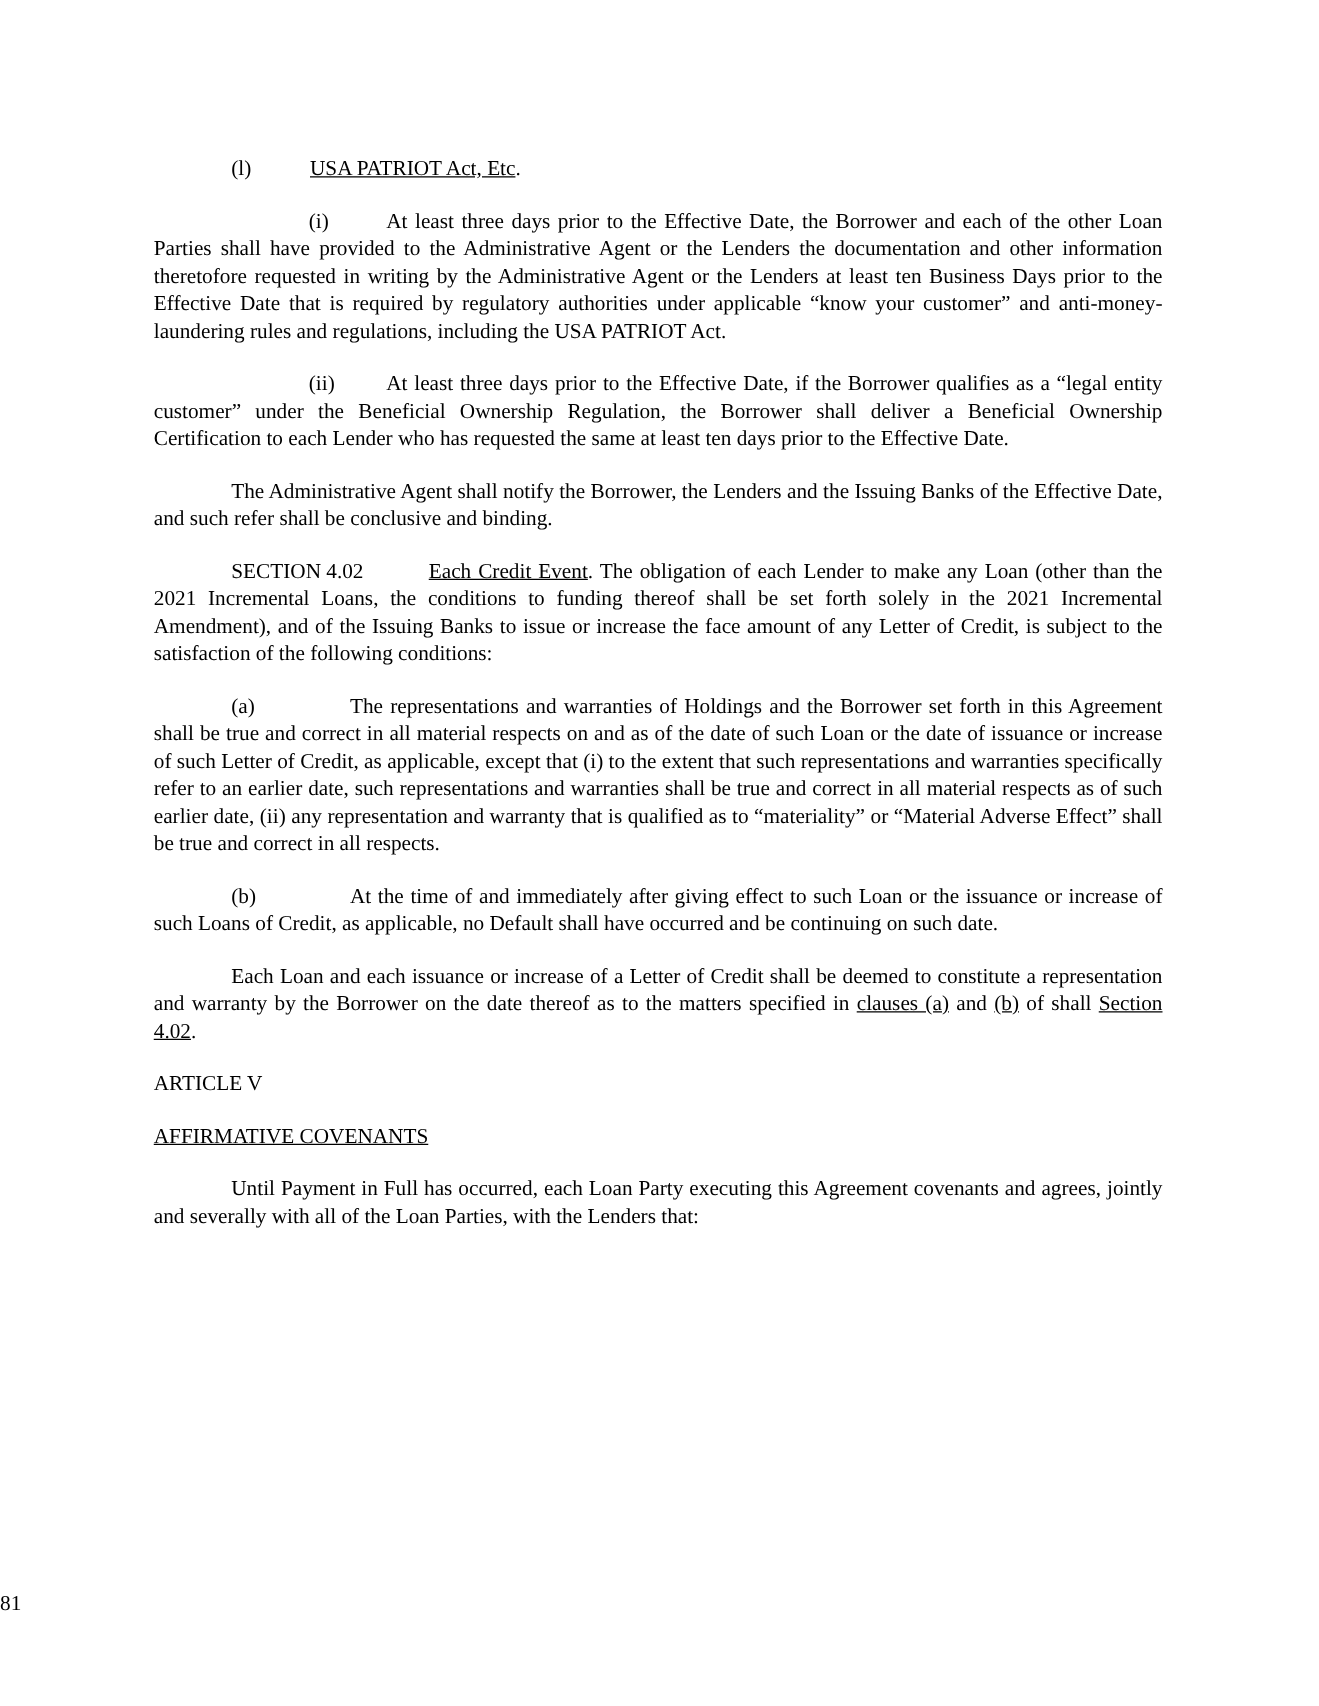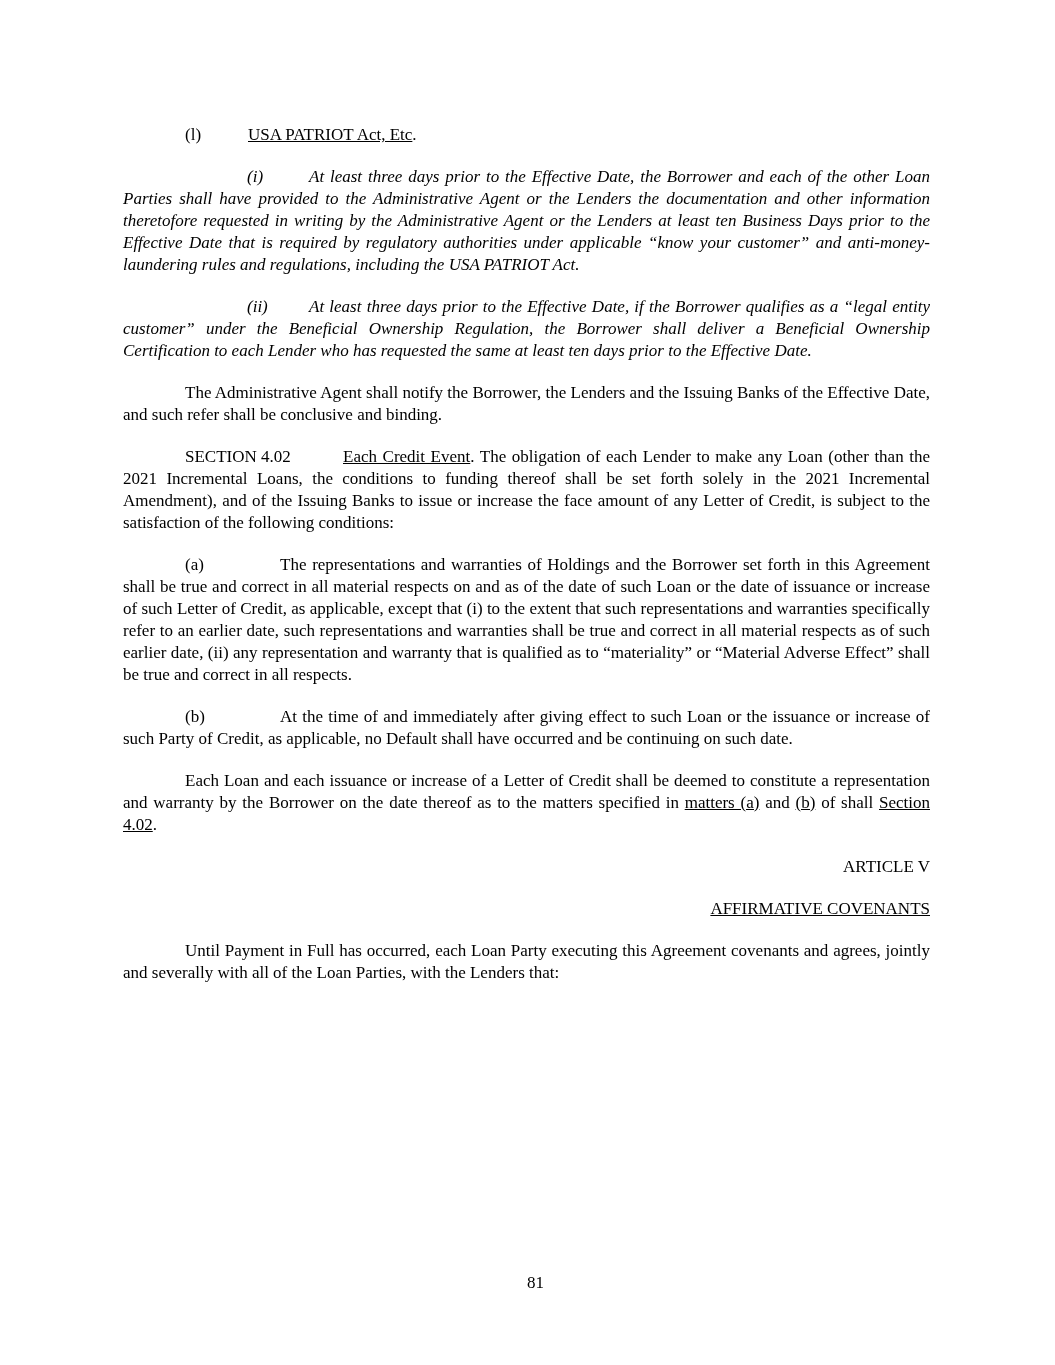--- a/index.html
+++ b/index.html
@@ -26,64 +26,64 @@
     width: 807px;
     text-align: justify;
   }
   .para {
     margin: 20px 0 0 0;
   }
   .para:first-child {
     margin-top: 0;
   }
   .indent1 { text-indent: 62px; }
-  .indent2 { text-indent: 124px; font-style: italic; }
-  .center  { text-align: right; text-indent: 0; }
+  .indent2 { text-indent: 124px; }
+  .center  { text-align: left; text-indent: 0; }
   .lbl {
     display: inline-block;
     text-indent: 0;
     white-space: nowrap;
     vertical-align: baseline;
   }
   .lbl-l    { width: 63px;  }
   .lbl-sub  { width: 62px;  }
   .lbl-abc  { width: 95px;  }
   .lbl-sec  { width: 158px; }
   .u { text-decoration: underline; }
   .pagenum {
     position: absolute;
-    left: 16px;
+    left: 0;
     right: 0;
     top: 1272px;
-    text-align: center;
+    text-align: left;
   }
 </style>
 </head>
 <body>
 
 <div class="page">
   <div class="content">
 
     <p class="para indent1"><span class="lbl lbl-l">(l)</span><span class="u">USA PATRIOT Act, Etc</span><span>.</span></p>
 
     <p class="para indent2"><span class="lbl lbl-sub">(i)</span><span>At least three days prior to the Effective Date, the Borrower and each of the other Loan Parties shall have provided to the Administrative Agent or the Lenders the documentation and other information theretofore requested in writing by the Administrative Agent or the Lenders at least ten Business Days prior to the Effective Date that is required by regulatory authorities under applicable “know your customer” and anti-money-laundering rules and regulations, including the USA PATRIOT Act.</span></p>
 
     <p class="para indent2"><span class="lbl lbl-sub">(ii)</span><span>At least three days prior to the Effective Date, if the Borrower qualifies as a “legal entity customer” under the Beneficial Ownership Regulation, the Borrower shall deliver a Beneficial Ownership Certification to each Lender who has requested the same at least ten days prior to the Effective Date.</span></p>
 
     <p class="para indent1"><span>The Administrative Agent shall notify the Borrower, the Lenders and the Issuing Banks of the Effective Date, and such refer shall be conclusive and binding.</span></p>
 
     <p class="para indent1"><span class="lbl lbl-sec">SECTION 4.02</span><span class="u">Each Credit Event</span><span>. The obligation of each Lender to make any Loan (other than the 2021 Incremental Loans, the conditions to funding thereof shall be set forth solely in the 2021 Incremental Amendment), and of the Issuing Banks to issue or increase the face amount of any Letter of Credit, is subject to the satisfaction of the following conditions:</span></p>
 
     <p class="para indent1"><span class="lbl lbl-abc">(a)</span><span>The representations and warranties of Holdings and the Borrower set forth in this Agreement shall be true and correct in all material respects on and as of the date of such Loan or the date of issuance or increase of such Letter of Credit, as applicable, except that (i) to the extent that such representations and warranties specifically refer to an earlier date, such representations and warranties shall be true and correct in all material respects as of such earlier date, (ii) any representation and warranty that is qualified as to “materiality” or “Material Adverse Effect” shall be true and correct in all respects.</span></p>
 
-    <p class="para indent1"><span class="lbl lbl-abc">(b)</span><span>At the time of and immediately after giving effect to such Loan or the issuance or increase of such Party of Credit, as applicable, no Default shall have occurred and be continuing on such date.</span></p>
+    <p class="para indent1"><span class="lbl lbl-abc">(b)</span><span>At the time of and immediately after giving effect to such Loan or the issuance or increase of such Loans of Credit, as applicable, no Default shall have occurred and be continuing on such date.</span></p>
 
 
 
-    <p class="para indent1"><span>Each Loan and each issuance or increase of a Letter of Credit shall be deemed to constitute a representation and warranty by the Borrower on the date thereof as to the matters specified in </span><span class="u">matters (a)</span><span> and </span><span class="u">(b)</span><span> of shall </span><span class="u">Section 4.02</span><span>.</span></p>
+    <p class="para indent1"><span>Each Loan and each issuance or increase of a Letter of Credit shall be deemed to constitute a representation and warranty by the Borrower on the date thereof as to the matters specified in </span><span class="u">clauses (a)</span><span> and </span><span class="u">(b)</span><span> of shall </span><span class="u">Section 4.02</span><span>.</span></p>
 
     <p class="para center"><span>ARTICLE V</span></p>
 
     <p class="para center"><span class="u">AFFIRMATIVE COVENANTS</span></p>
 
     <p class="para indent1"><span>Until Payment in Full has occurred, each Loan Party executing this Agreement covenants and agrees, jointly and severally with all of the Loan Parties, with the Lenders that:</span></p>
 
   </div>
 
   <div class="pagenum">81</div>

